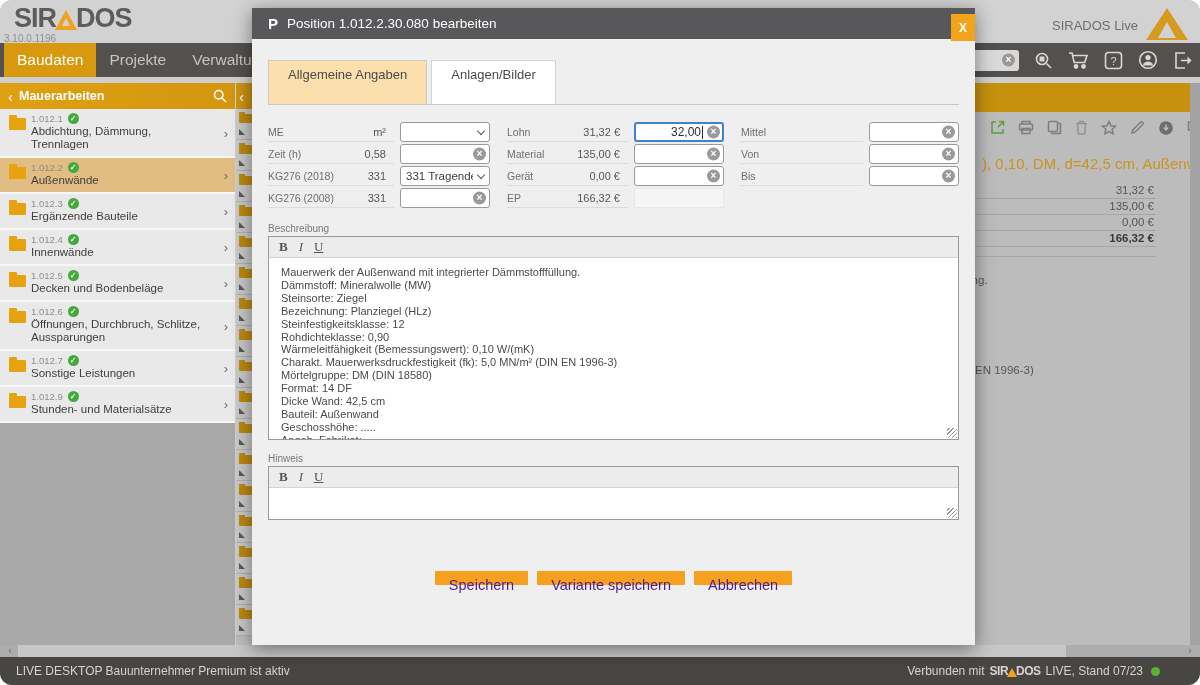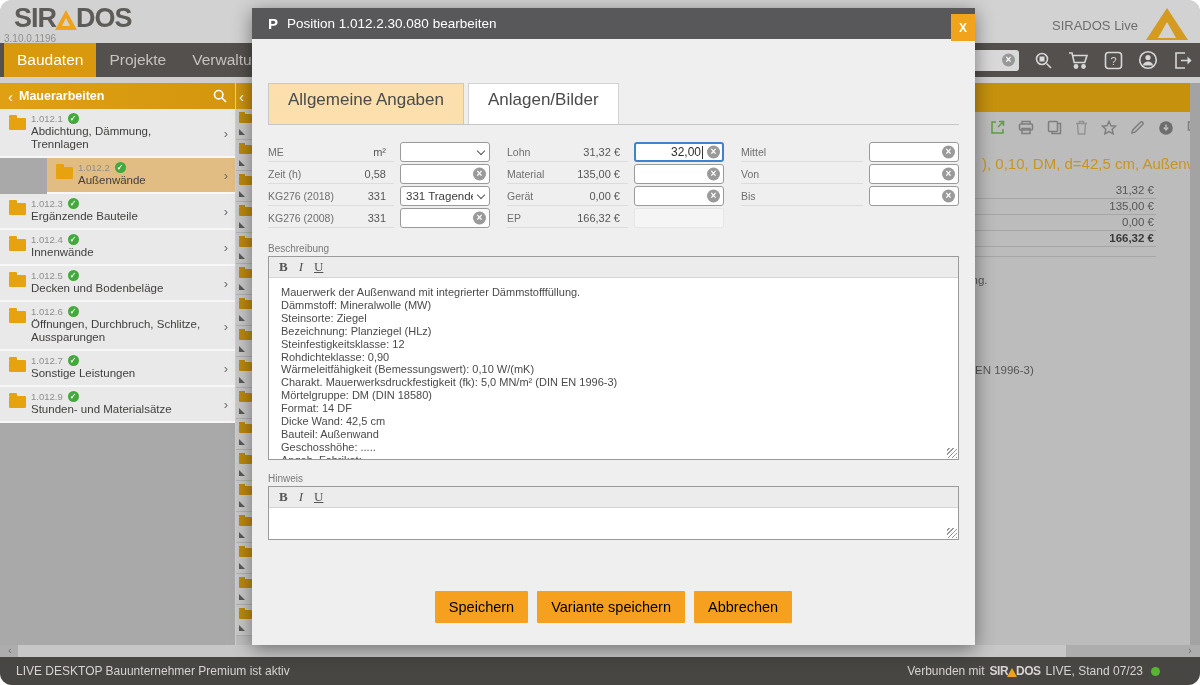--- a/index.html
+++ b/index.html
@@ -28,21 +28,21 @@
   .clear-btn::before { content:"×"; position:absolute; left:0; top:0; width:13px; line-height:12px; text-align:center; color:#fff; font-size:10px; font-weight:700; }
   .nav-ico { width:22px; height:22px; display:flex; align-items:center; justify-content:center; }
   .nav-ico svg { stroke:#d8d8d8; fill:none; stroke-width:1.6; }
 
   
   .sidebar { position:absolute; left:0; top:83px; width:235px; height:562px; background:#a9a9a9; }
   .panel-head { height:26px; background:linear-gradient(90deg,#e0a013,#d3960e); color:#fff; display:flex; align-items:center; padding:0 8px; font-size:12.5px; font-weight:700; }
   .panel-head .back { font-size:15px; font-weight:400; margin-right:6px; }
   .panel-head .spacer { flex:1; }
   .sb-item { position:relative; background:#e9e9e9; border-bottom:2px solid #f7f7f7; padding:4px 26px 5px 31px; cursor:default; }
-  .sb-item.selected { background:#e1bc83;margin-left:47px; }
+  .sb-item.selected { background:#e1bc83; }
   .sb-code-row { display:flex; align-items:center; gap:5px; font-size:9.5px; color:#8f8e8c; }
   .sb-label { font-size:11.5px; color:#403f3d; line-height:13px; margin-top:1px; }
   .folder { position:absolute; left:9px; top:9px; width:17px; height:12px; background:#e7a30f; border-radius:1px; }
   .folder::before { content:""; position:absolute; top:-3px; left:0; width:8px; height:3px; background:#e7a30f; border-radius:1px 1px 0 0; }
   .check { position:relative; width:11px; height:11px; border-radius:50%; background:#44a93c; flex:0 0 11px; }
   .check::before { content:"✓"; position:absolute; left:0; top:0; width:11px; line-height:11px; text-align:center; color:#fff; font-size:8px; font-weight:700; }
   .sb-chev { position:absolute; right:7px; top:50%; transform:translateY(-50%); color:#6b6b6b; font-size:13px; }
 
   
   .strip { position:absolute; left:236px; top:83px; width:16px; height:562px; background:#bdbdbd; }
@@ -81,21 +81,21 @@
   .dot { width:9px; height:9px; border-radius:50%; background:#58b531; margin-left:3px; }
 
   
   .modal { position:absolute; left:252px; top:8px; width:723px; height:637px; background:#efefef; box-shadow:0 4px 18px rgba(0,0,0,0.45); }
   .m-head { height:31px; background:#58575a; display:flex; align-items:center; padding-left:16px; gap:9px; }
   .m-badge { font-size:15px; font-weight:700; color:#fff; }
   .m-title { font-size:13.5px; color:#fff; }
   .m-close { position:absolute; right:0; top:6px; width:24px; height:27px; background:#f2a31c; color:#fff; font-size:12px; font-weight:700; display:flex; align-items:center; justify-content:center; cursor:pointer; }
   .m-body { padding:21px 16px 0 16px; }
   .tabs { display:flex; border-bottom:1px solid #c6c6c6; }
-  .tab { padding:6px 19px 14px 19px; font-size:17px; color:#4b4b4b; border:1px solid #d2d2d2; border-bottom:none; background:#fff; margin-right:4px; cursor:pointer;margin-top:23px; }
+  .tab { padding:6px 19px 22px 19px; font-size:13px; color:#4b4b4b; border:1px solid #d2d2d2; border-bottom:none; background:#fff; margin-right:4px; cursor:pointer; }
   .tab.active { background:#fbdfad; border-color:#c9c9c9; }
   .flabel { font-size:10px; color:#7a7a7a; margin-bottom:2px; }
   .fieldrow { display:flex; gap:27px; margin-top:8px; }
   .ibox { position:relative; }
   .ibox input { width:100%; height:22px; border:1px solid #9a9a9a; border-radius:3px; background:#fff; font-size:12px; color:#3c3c3c; padding:0 20px 0 7px; outline:none; font-family:"Liberation Sans", sans-serif; }
   .w-num { width:65px; }
   .w-bez { flex:1; }
 
   .grid { display:flex; margin-top:17px; }
   .gcol { display:flex; flex-direction:column; }
@@ -121,21 +121,21 @@
   .ed-toolbar span { cursor:pointer; }
   .ed-toolbar span:nth-child(1) { font-weight:700; }
   .ed-toolbar span:nth-child(2) { font-style:italic; }
   .ed-toolbar span:nth-child(3) { text-decoration:underline; }
   .ed-body { padding:8px 12px; font-size:11px; line-height:12.9px; color:#4a4a4a; white-space:pre-line; overflow:hidden; }
   .ed-besch .ed-body { height:181px; }
   .ed-hin .ed-body { height:31px; }
   .resize-h { position:absolute; right:1px; bottom:1px; width:10px; height:10px; background:repeating-linear-gradient(315deg,#9a9a9a 0 1px,transparent 1px 3px); cursor:nwse-resize; }
 
   .btnrow { display:flex; justify-content:center; gap:9px; margin-top:51px; }
-  .obtn { background:#f5a11f; color:#000000; border:none; font-size:14.5px; font-family:"Liberation Sans", sans-serif; padding:6px 14px; height:32px; border-radius:1px; cursor:pointer; }
+  .obtn { background:#f5a11f; color:#4c1d95; border:none; font-size:14.5px; font-family:"Liberation Sans", sans-serif; padding:6px 14px; height:14px; border-radius:1px; cursor:pointer; }
 </style>
 </head>
 <body>
 
 <div class="screen">
 
   <div class="topbar">
     <div class="logo">
       <span class="word">SIR</span>
       <span class="tri"></span>

